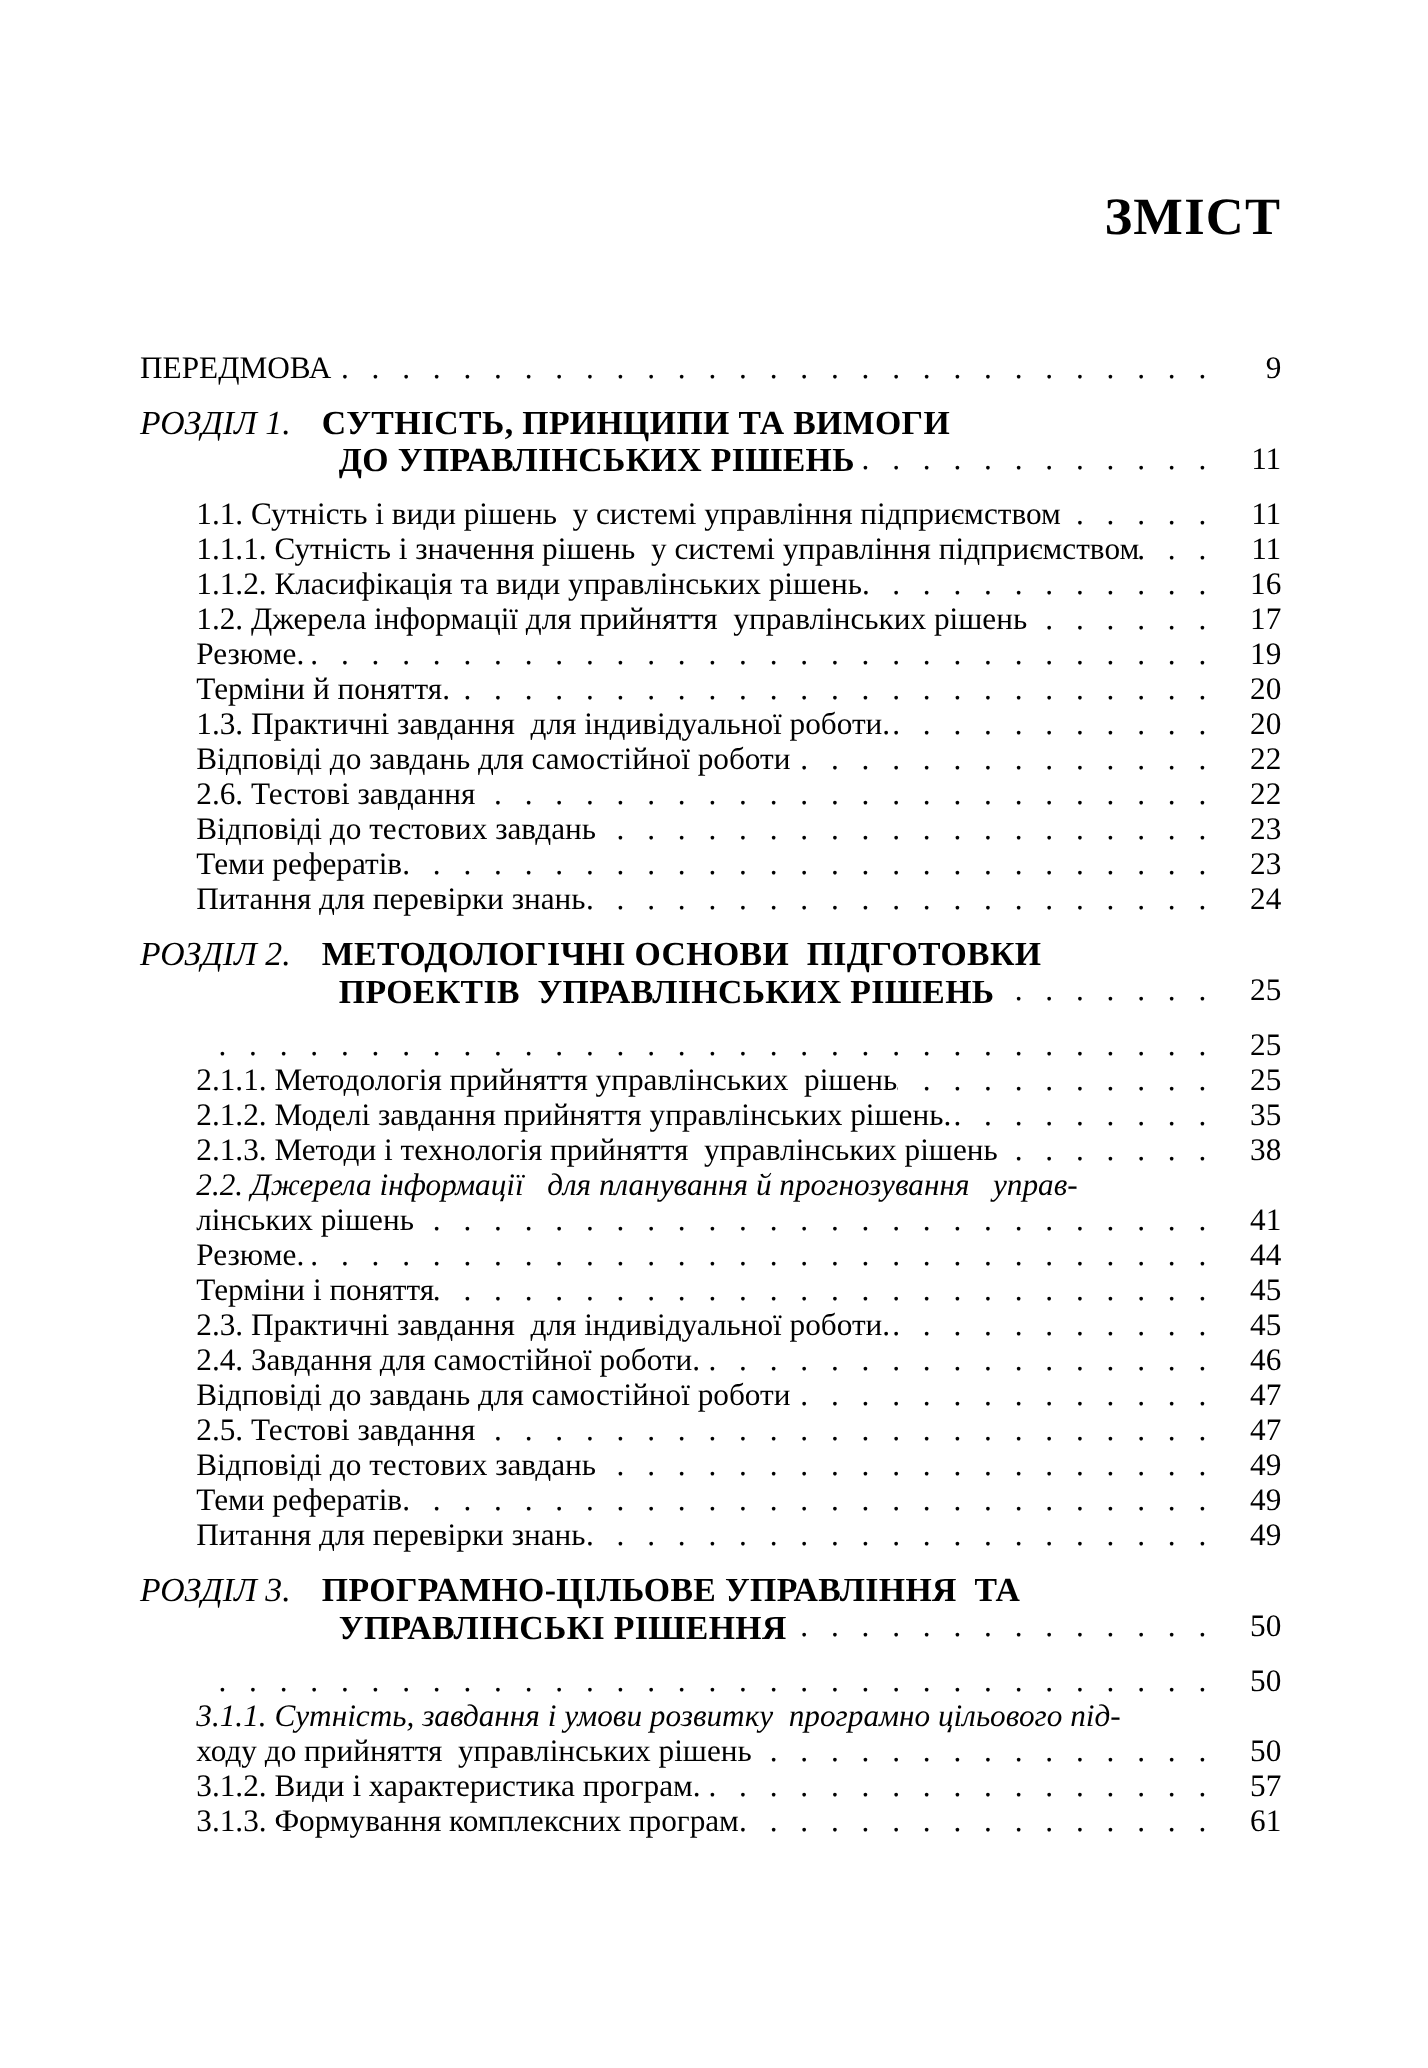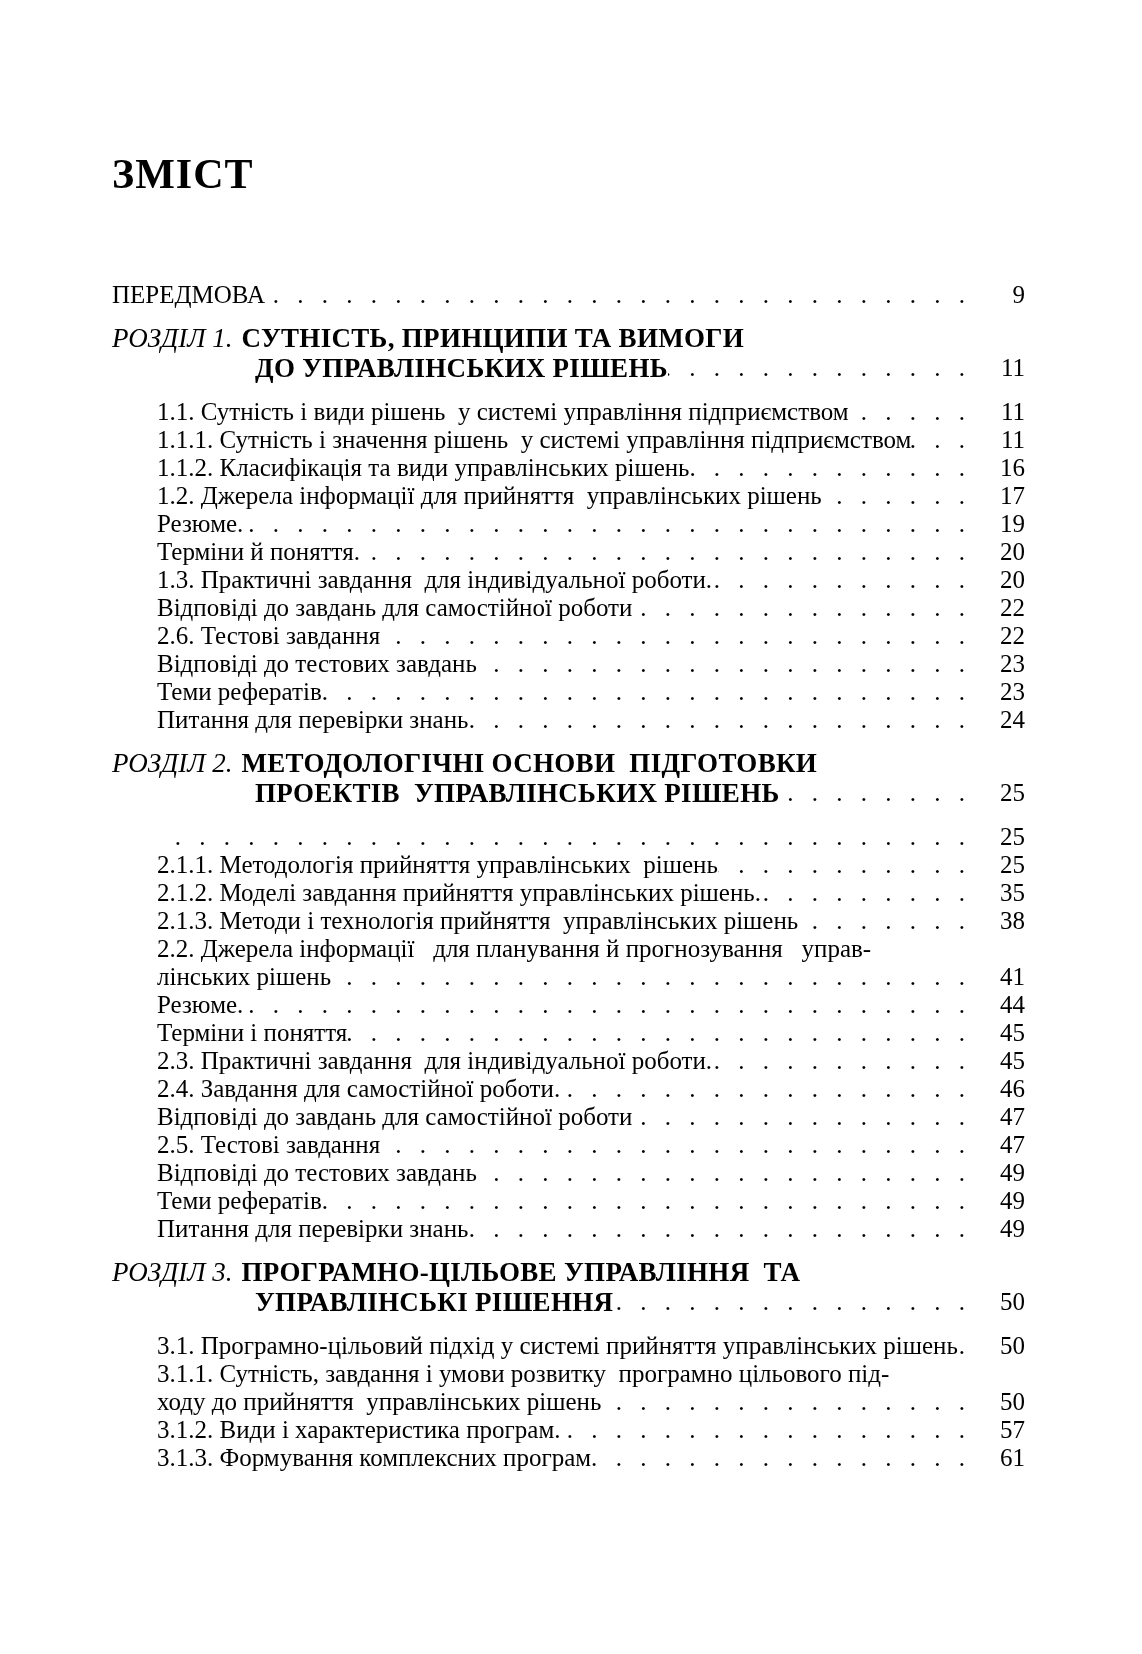--- a/index.html
+++ b/index.html
@@ -4,45 +4,45 @@
 <style>
   * { margin:0; padding:0; box-sizing:border-box; }
   html,body { background:#ffffff; }
   body {
     width:1142px; height:1654px; overflow:hidden;
     font-family:"Liberation Serif","DejaVu Serif",serif;
     color:#000;
   }
   .page { padding:150px 117px 0 112px; }
   .doc-title {
-    font-size:42px; font-weight:bold; text-align:left;
+    font-size:42px; font-weight:bold; text-align:right;
     line-height:48px; letter-spacing:1px; margin-bottom:83px;
   }
   .toc { font-size:25px; line-height:28px; }
   .row { display:flex; align-items:flex-start; }
   .txt { white-space:pre; flex:0 1 auto; }
   .dots {
     flex:1 1 auto; min-width:8px; overflow:hidden;
     display:flex; justify-content:flex-end;
   }
   .dots::after {
     content:". . . . . . . . . . . . . . . . . . . . . . . . . . . . . . . . . . . . . . . . . . . . . . . . . . . . . . . . . . . . . . . . . . . . . .";
     white-space:nowrap; letter-spacing:6px;
     font-size:25px; font-weight:normal; font-style:normal;
   }
   .pg { flex:0 0 auto; min-width:54px; text-align:right; font-size:25px; font-weight:normal; }
   
   .lvl1 { padding-left:45px; }
-  .item2 .l1 { padding-left:45px; white-space:pre; }
+  .item2 .l1 { padding-left:45px; white-space:pre;font-style:italic; }
   .item2 .cont { padding-left:45px; }
   
   .chapter { margin:14px 0 15px 0; font-size:27px; line-height:30px; }
   .ch-l1 { white-space:pre; }
   .ch-label { font-style:italic; font-weight:normal; margin-right:9px;text-align:center; }
-  .ch-title { font-weight:bold; white-space:pre; letter-spacing:0.3px; }
+  .ch-title { font-weight:bold; white-space:pre; letter-spacing:0.3px;margin-left:16px; }
   .ch-l2 { padding-left:143px; }
 </style>
 </head>
 <body>
 
 <div class="page">
   <h1 class="doc-title">ЗМІСТ</h1>
   <div class="toc" id="toc">
       <div class="row lvl0">
         <span class="txt">ПЕРЕДМОВА</span>
@@ -199,21 +199,20 @@
       </div>
       <div class="chapter">
         <div class="ch-l1"><span class="ch-label">РОЗДІЛ 3.</span><span class="ch-title">ПРОГРАМНО-ЦІЛЬОВЕ УПРАВЛІННЯ  ТА</span></div>
         <div class="row ch-l2">
           <span class="txt ch-title">УПРАВЛІНСЬКІ РІШЕННЯ</span>
           <span class="dots"></span>
           <span class="pg">50</span>
         </div>
       </div>
       <div class="row lvl1">
-        <span class="txt">3.1. Програмно-цільовий підхід у системі прийняття управлінських рішень</span>
         <span class="dots"></span>
         <span class="pg">50</span>
       </div>
       <div class="item2">
         <div class="l1">3.1.1. Сутність, завдання і умови розвитку  програмно цільового під-</div>
         <div class="row cont">
           <span class="txt">ходу до прийняття  управлінських рішень</span>
           <span class="dots"></span>
           <span class="pg">50</span>
         </div>

